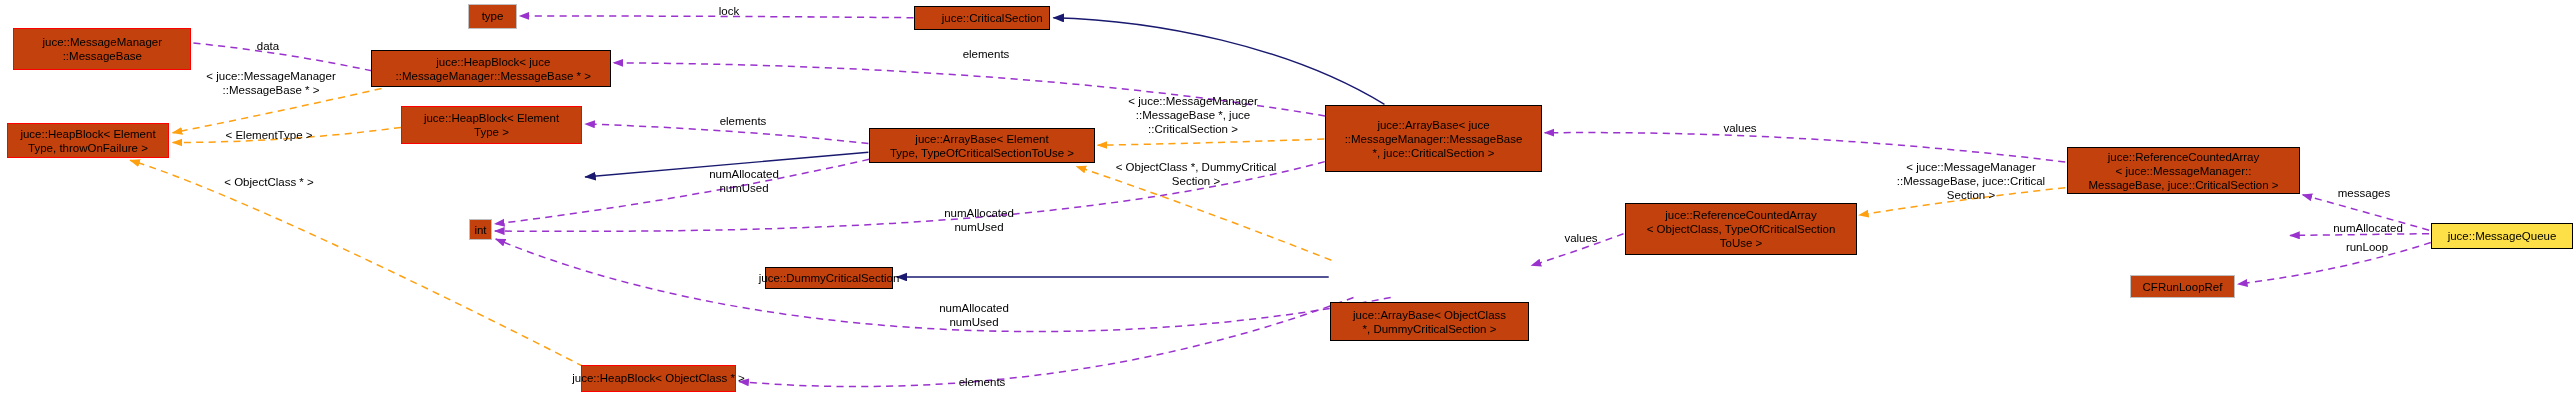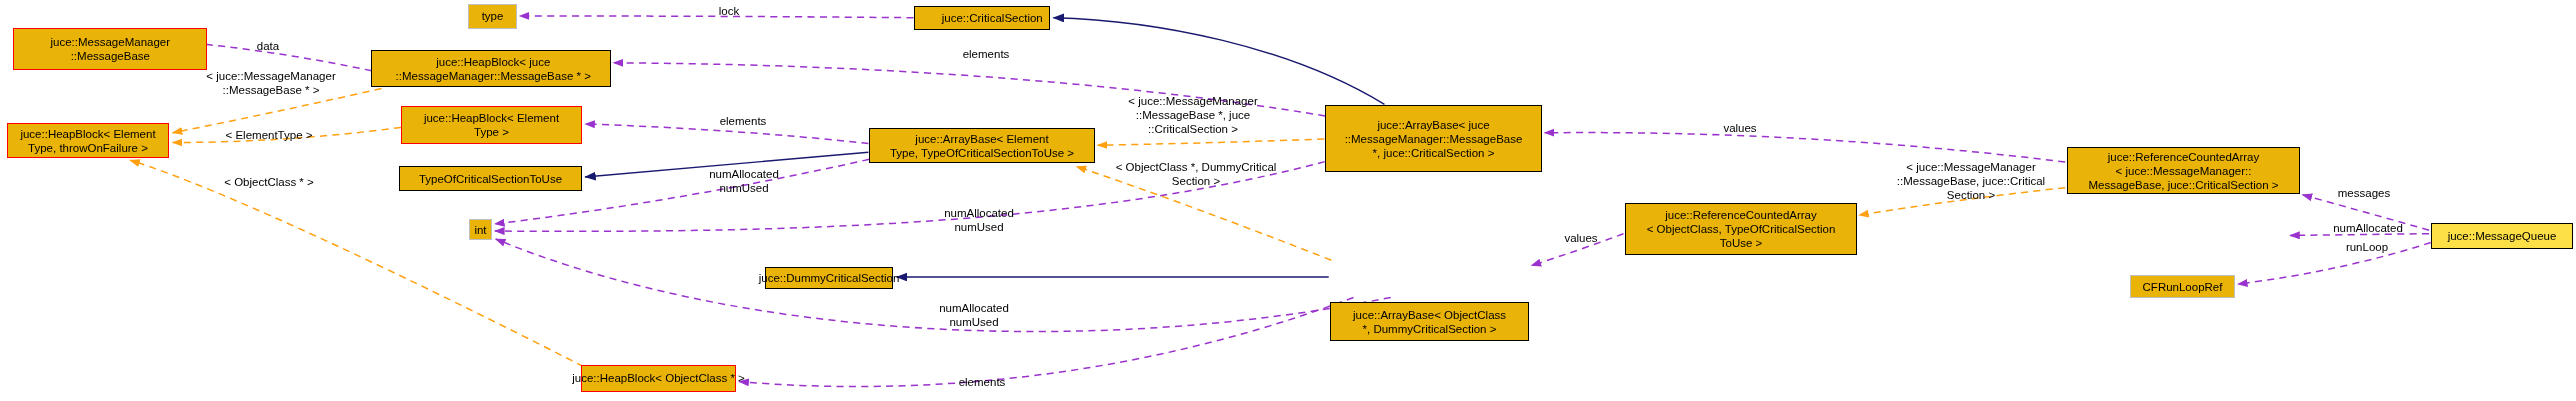--- a/index.html
+++ b/index.html
@@ -8,21 +8,21 @@
     width:2576px;height:401px;
     background:#fff;
     font-family:"Liberation Sans", sans-serif;
     overflow:hidden;
   }
   #edges{position:absolute;left:0;top:0;width:2576px;height:401px;}
   .e-usage{stroke:#9a32cd;fill:none;stroke-width:1.7;stroke-dasharray:8 6;}
   .e-tmpl{stroke:#ffa010;fill:none;stroke-width:1.7;stroke-dasharray:8 6;}
   .e-inherit{stroke:#191970;fill:none;stroke-width:1.6;}
   .node{
-    position:absolute;background:#eab308;border:0.9px solid #bfbfbf;
+    position:absolute;background:#c2410c;border:0.9px solid #bfbfbf;
     display:flex;flex-direction:column;align-items:center;justify-content:center;
     font-size:11.5px;line-height:14px;color:#000;text-align:center;
     box-sizing:border-box;white-space:nowrap;padding:0 3.5px;
   }
   .node--bold{border:1.5px solid #000;}
   .node--red{border:1.5px solid #ff0000;}
   .node--target{background:#fde047;border:1.8px solid #000;font-weight:normal;}
   .elabel{
     position:absolute;transform:translateX(-50%);
     font-size:11.5px;line-height:14px;color:#000;text-align:center;white-space:nowrap;
@@ -65,44 +65,41 @@
     <path class="e-tmpl" d="M 658 414 C 470 318 250 213 146 181" marker-end="url(#arr-tmpl)"></path>
     <path class="e-tmpl" d="M 1495 157 Q 1360 162 1239 164" marker-end="url(#arr-tmpl)"></path>
     <path class="e-tmpl" d="M 1503 294 Q 1345 232 1215 188" marker-end="url(#arr-tmpl)"></path>
     <path class="e-tmpl" d="M 2332 212 Q 2205 226 2099 243" marker-end="url(#arr-tmpl)"></path>
 
     <path class="e-inherit" d="M 1563 118 C 1455 52 1305 23 1189 20" marker-end="url(#arr-inherit)"></path>
     <path class="e-inherit" d="M 980 172 Q 815 186 660 200" marker-end="url(#arr-inherit)"></path>
     <path class="e-inherit" d="M 1500 313 L 1012 313" marker-end="url(#arr-inherit)"></path>
   </svg>
 
-  <div class="node node--red" style="left:13.3px;top:28px;width:194px;height:42px;">
+  <div class="node node--red" style="left:13.3px;top:28px;width:178px;height:42px;">
       <div>juce::MessageManager</div>
       <div>::MessageBase</div>
     </div>
   <div class="node" style="left:468px;top:3.5px;width:49px;height:25px;">
       <div>type</div>
     </div>
   <div class="node node--bold" style="left:914px;top:6.2px;width:136px;height:24px;padding-left:24px;">
       <div>juce::CriticalSection</div>
     </div>
   <div class="node node--bold" style="left:371px;top:50px;width:240px;height:37px;padding-left:8px;">
       <div>juce::HeapBlock&lt; juce</div>
       <div>::MessageManager::MessageBase * &gt;</div>
     </div>
   <div class="node node--red" style="left:401px;top:106px;width:181px;height:38px;">
       <div>juce::HeapBlock&lt; Element</div>
       <div>Type &gt;</div>
     </div>
   <div class="node node--red" style="left:7px;top:123px;width:162px;height:35px;">
       <div>juce::HeapBlock&lt; Element</div>
       <div>Type, throwOnFailure &gt;</div>
-    </div>
-  <div class="node node--bold" style="left:399px;top:166px;width:183px;height:25px;">
-      <div>TypeOfCriticalSectionToUse</div>
     </div>
   <div class="node node--bold" style="left:869px;top:128px;width:226px;height:35px;">
       <div>juce::ArrayBase&lt; Element</div>
       <div>Type, TypeOfCriticalSectionToUse &gt;</div>
     </div>
   <div class="node node--bold" style="left:1325px;top:105px;width:217px;height:67px;">
       <div>juce::ArrayBase&lt; juce</div>
       <div>::MessageManager::MessageBase</div>
       <div>*, juce::CriticalSection &gt;</div>
     </div>

